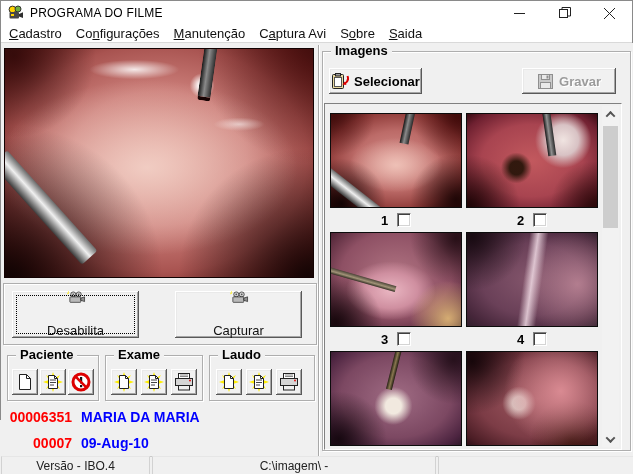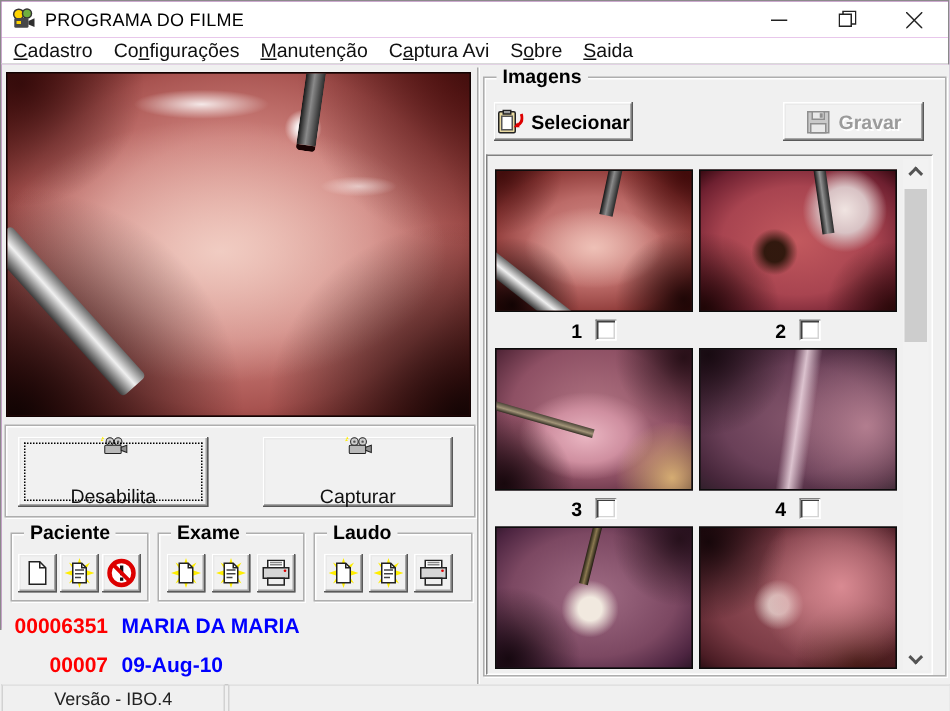--- a/index.html
+++ b/index.html
@@ -1,18 +1,18 @@
 <!DOCTYPE html>
 <html><head>
 <meta charset="utf-8">
 <style>
   * { margin:0; padding:0; box-sizing:border-box; }
   html,body { width:633px; height:474px; }
   body { font-family:"Liberation Sans", sans-serif; background:#f0f0f0; overflow:hidden; }
-  .window { position:relative; width:633px; height:420px; background:#a21caf; border:1px solid #8a8a8a; }
+  .window { position:relative; width:633px; height:420px; background:#b91c1c; border:1px solid #8a8a8a; }
 
   
   .titlebar { position:absolute; left:0; top:0; width:100%; height:24px; background:#ffffff; display:flex; align-items:center; }
   .appicon { width:16px; height:16px; margin:0 6px 0 7px; }
   .title { font-size:12px; color:#000; letter-spacing:.2px; }
   .wincontrols { margin-left:auto; display:flex; height:24px; }
   .wbtn { width:45px; height:24px; display:flex; align-items:center; justify-content:center; }
 
   
   .menubar { position:absolute; left:0; top:24px; width:100%; height:18px; background:#ffffff; border-bottom:1px solid #d9d9d9; display:flex; align-items:center; font-size:13px; color:#111; }
@@ -392,16 +392,17 @@
           <div class="sbtn" style="bottom:0;">
               <span class="chev down"></span>
             </div>
         </div>
       </div>
     </div>
   </div>
 
   <div class="statusbar">
     <div class="spanel sp1">Versão - IBO.4</div>
+    <div class="spanel sp2">C:\imagem\ -</div>
     <div class="spanel sp3"></div>
   </div>
 
 </div>
 
 </body></html>

